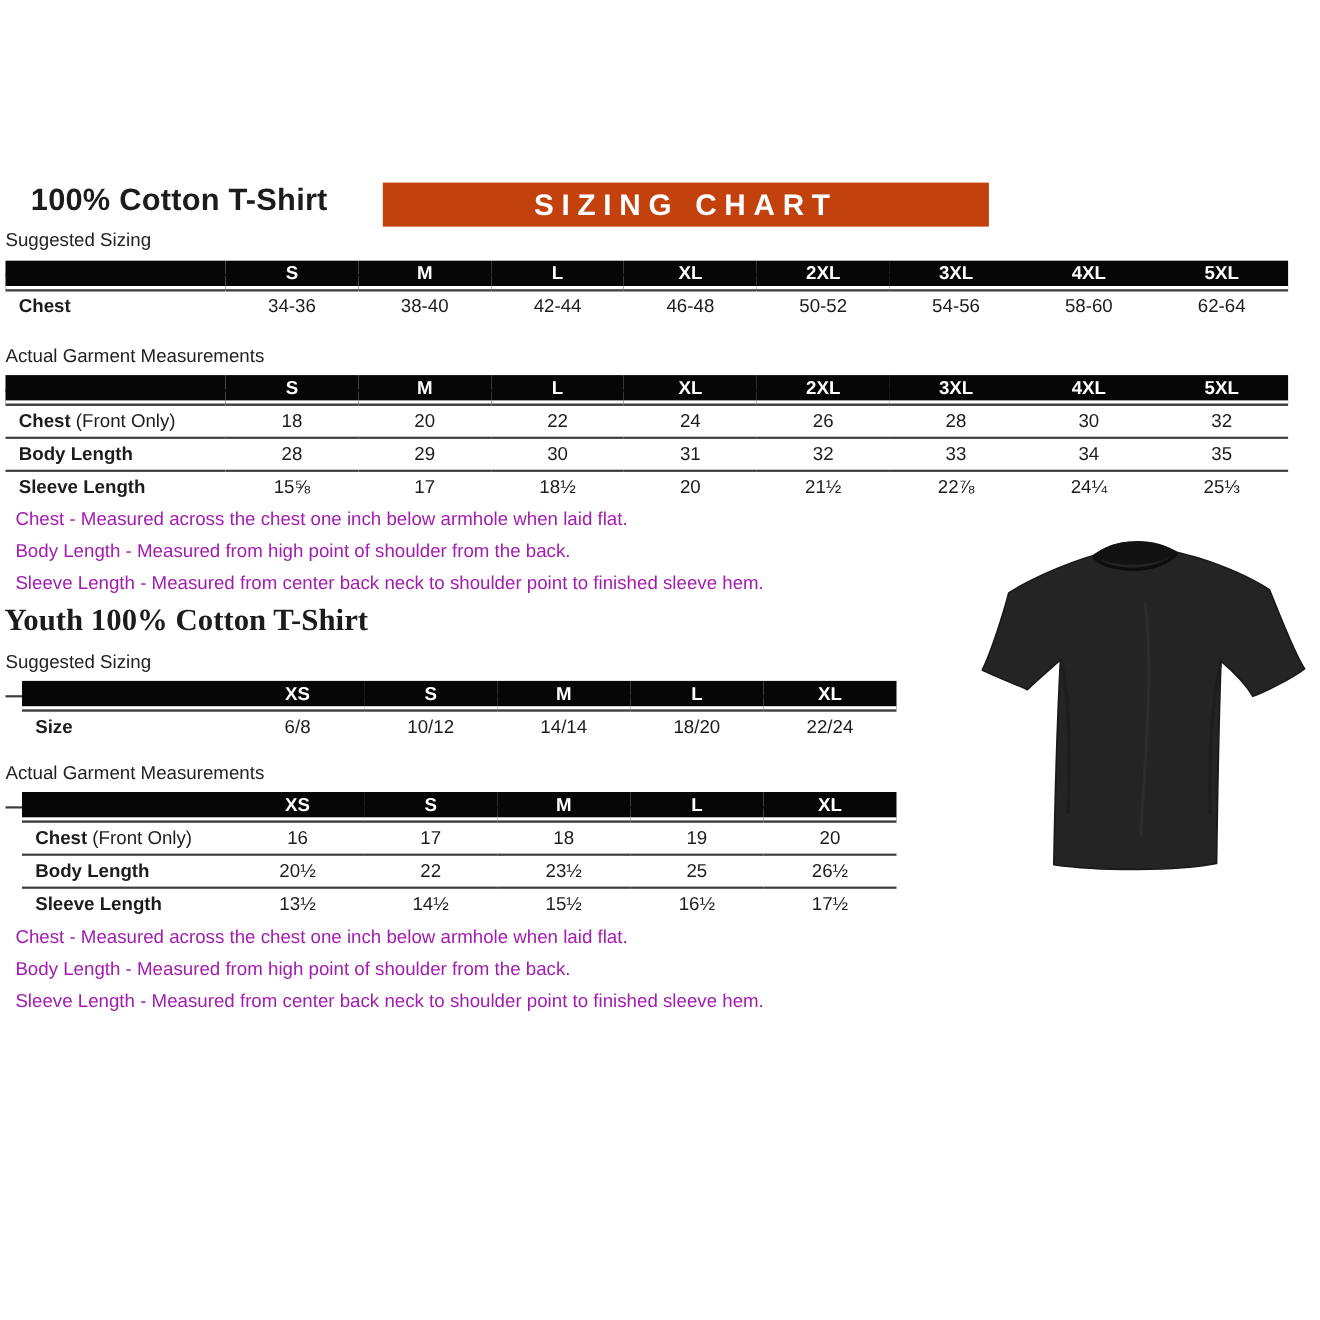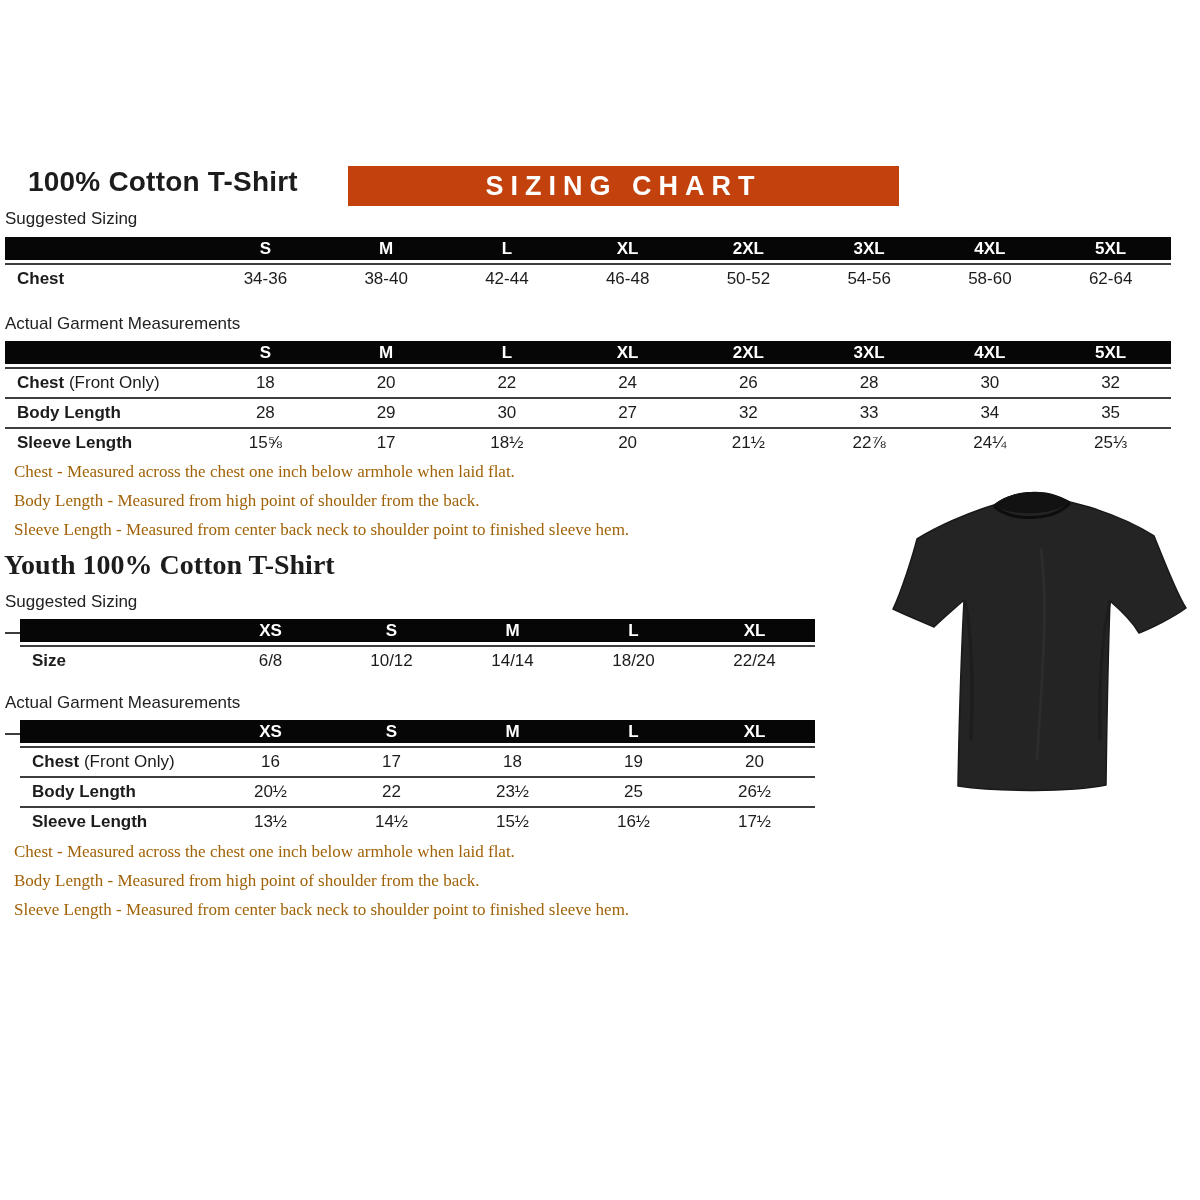--- a/index.html
+++ b/index.html
@@ -23,21 +23,21 @@
     text-align:center;padding:0;border-bottom:3px solid #ffffff;
   }
   .sz-table td{
     font-size:17px;height:28px;text-align:center;padding:0;vertical-align:middle;
     border-top:2px solid #3d3d3d;
   }
   .sz-table td.rowlabel{text-align:left;padding-left:12px;white-space:nowrap;}
   .rowlabel b{font-weight:bold;}
   .adult-table{left:5px;width:1166px;}
   .youth-table{left:20px;width:795px;}
-  .notes{position:absolute;left:14px;font-size:17px;color:#a16207;font-family:Liberation Serif, serif;}
+  .notes{position:absolute;left:14px;font-size:17px;color:#a21caf;}
   .notes div{height:29px;line-height:20px;}
   .youth-title{position:absolute;left:4px;top:549px;font-size:28px;font-weight:bold;font-family:Liberation Serif, serif;}
   .tshirt{position:absolute;left:891px;top:489px;width:298px;height:315px;}
 </style>
 </head>
 <body>
 
 <div class="canvas">
 
   <div class="title">100% Cotton T-Shirt</div>
@@ -122,21 +122,21 @@
         <td>26</td>
         <td>28</td>
         <td>30</td>
         <td>32</td>
       </tr>
       <tr>
         <td class="rowlabel"><b>Body Length</b><span></span></td>
         <td>28</td>
         <td>29</td>
         <td>30</td>
-        <td>27</td>
+        <td>31</td>
         <td>32</td>
         <td>33</td>
         <td>34</td>
         <td>35</td>
       </tr>
       <tr>
         <td class="rowlabel"><b>Sleeve Length</b><span></span></td>
         <td>15⅝</td>
         <td>17</td>
         <td>18½</td>

